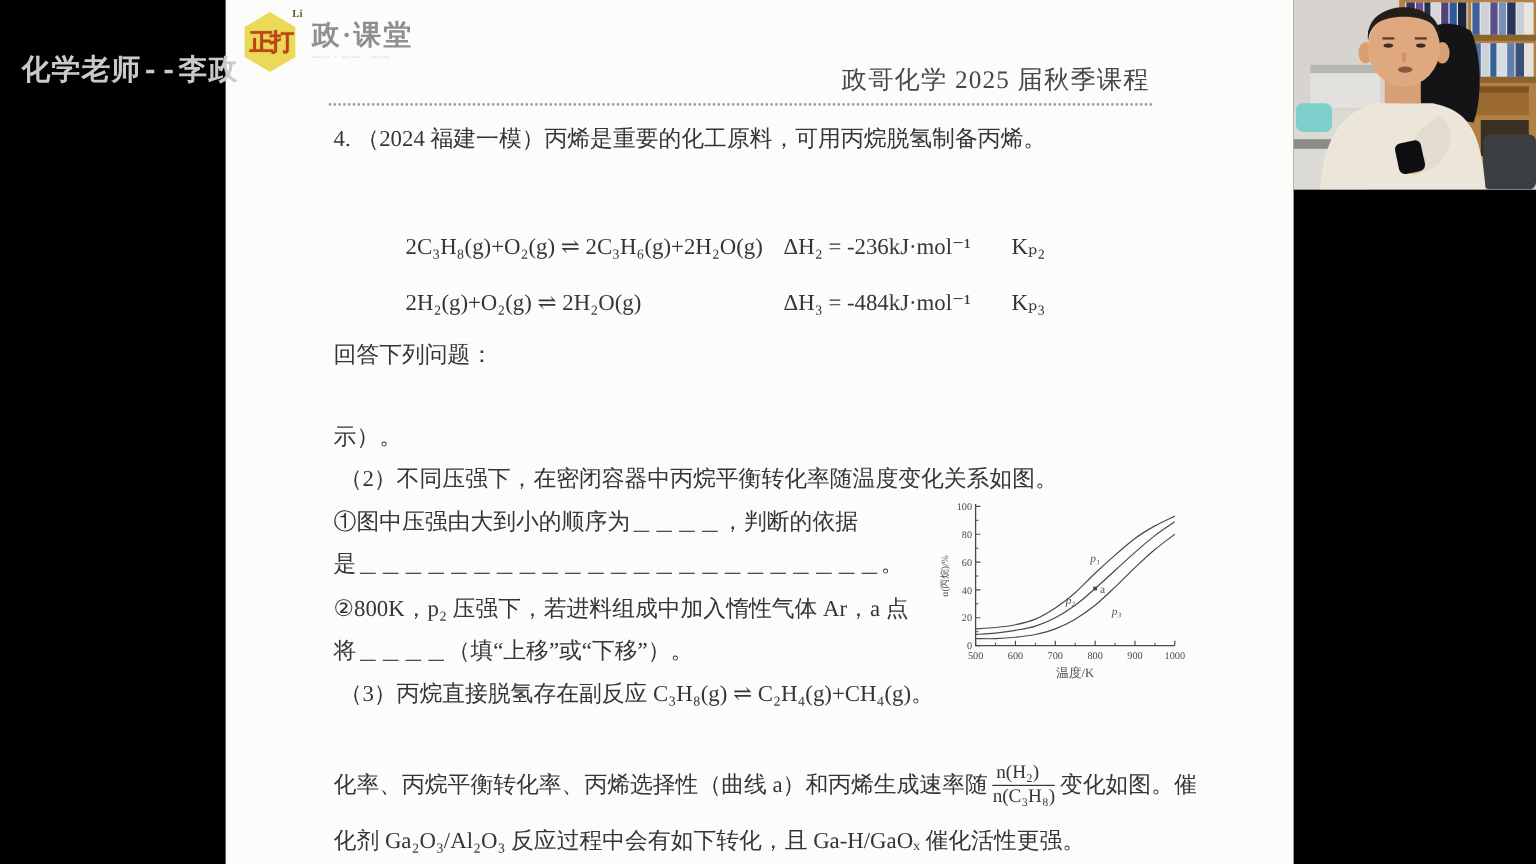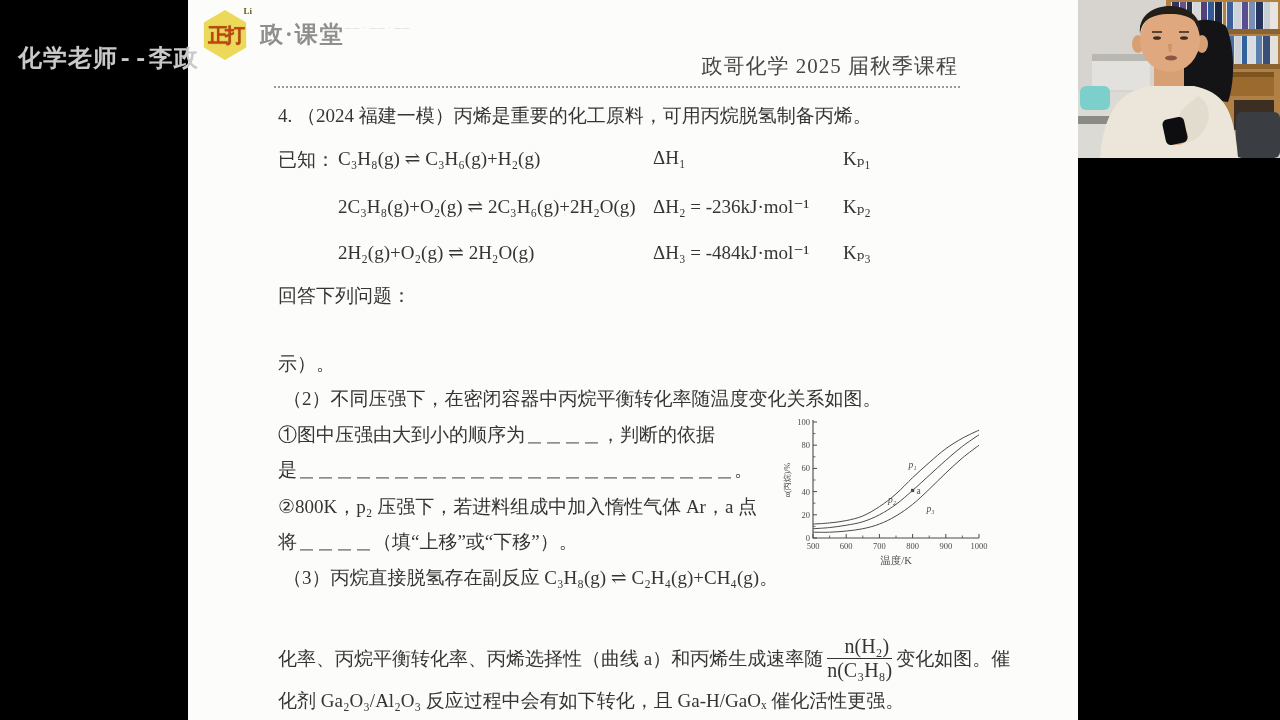--- a/index.html
+++ b/index.html
@@ -17,35 +17,35 @@
   
   .logo{position:absolute;left:12px;top:6px;display:flex;align-items:center;gap:8px}
   .hexwrap{position:relative;width:52px;height:58px}
   .hex{position:absolute;left:2px;top:4px;width:46px;height:50px;background:var(--logo-yellow);
     clip-path:polygon(50% 0,96% 25%,96% 75%,50% 100%,4% 75%,4% 25%);
     display:flex;align-items:center;justify-content:center}
   .hex-inner{color:#c2410c;font-size:20px;font-weight:700;text-shadow:0 0 1px #7a6c2f;
     font-family:Liberation Mono, monospace;letter-spacing:-3px}
   .hex-badge{position:absolute;right:0;top:0;font-size:9px;font-weight:700;color:#6b5a1f;
     font-family:Liberation Serif, serif}
-  .logo-text{display:flex;flex-direction:row;line-height:1.05}
+  .logo-text{display:flex;flex-direction:column;line-height:1.05}
   .logo-name{font-size:23px;color:var(--logo-gray);font-weight:700;letter-spacing:2px;
     font-family:"Liberation Serif",serif}
   .logo-tagline{font-size:7px;color:#b8b8b4;letter-spacing:1px;margin-top:2px}
   .course-title{position:absolute;right:120px;top:52px;font-size:21px;color:#474747;
     letter-spacing:1px;font-weight:400}
   .dotted{position:absolute;left:86px;top:86px;width:686px;border-bottom:2px dotted var(--dotted)}
   
   .line{position:absolute;font-size:19px;white-space:nowrap;color:var(--text)}
   .eqrow{position:absolute;left:90px;width:770px;height:26px;font-size:19px}
   .eqrow .known{position:absolute;left:0}
   .eqrow .eq{position:absolute;left:60px}
   .eqrow .dh{position:absolute;left:375px}
   .eqrow .kp{position:absolute;left:565px}
-  .frac{display:inline-block;vertical-align:middle;text-align:right;font-size:20px;
+  .frac{display:inline-block;vertical-align:middle;text-align:left;font-size:16px;
     line-height:1.05;margin:0 4px}
   .frac .num{display:block;border-bottom:1.5px solid var(--text);padding:0 3px 1px}
   .frac .den{display:block;padding-top:1px}
   .fracline{display:flex;align-items:center}
   
   .chart{position:absolute;left:595px;top:414px;width:205px;height:164px}
   
   .webcam{position:absolute;left:1078px;top:0;width:202px;height:158px;overflow:hidden;background:#d7d3ce}
 </style>
 </head>
@@ -68,26 +68,20 @@
         <div class="logo-name">政·课堂</div>
         <div class="logo-tagline">—— · —— · ——</div>
       </div>
     </div>
 
     <div class="course-title">政哥化学 2025 届秋季课程</div>
     <div class="dotted"></div>
 
     <div class="line" style="left:90px;top:103px">4. （2024 福建一模）丙烯是重要的化工原料，可用丙烷脱氢制备丙烯。</div>
 
-    <div class="eqrow" style="top:147px">
-      <span class="known">已知：</span>
-      <span class="eq">C₃H₈(g) ⇌ C₃H₆(g)+H₂(g)</span>
-      <span class="dh">ΔH₁</span>
-      <span class="kp">Kₚ₁</span>
-    </div>
     <div class="eqrow" style="top:195px">
       <span class="eq">2C₃H₈(g)+O₂(g) ⇌ 2C₃H₆(g)+2H₂O(g)</span>
       <span class="dh">ΔH₂ = -236kJ·mol⁻¹</span>
       <span class="kp">Kₚ₂</span>
     </div>
     <div class="eqrow" style="top:241px">
       <span class="eq">2H₂(g)+O₂(g) ⇌ 2H₂O(g)</span>
       <span class="dh">ΔH₃ = -484kJ·mol⁻¹</span>
       <span class="kp">Kₚ₃</span>
     </div>

